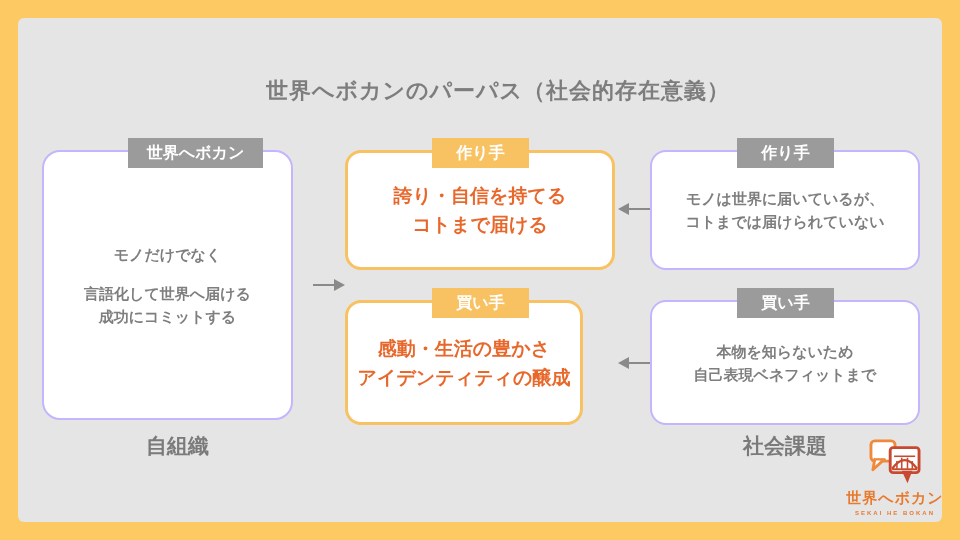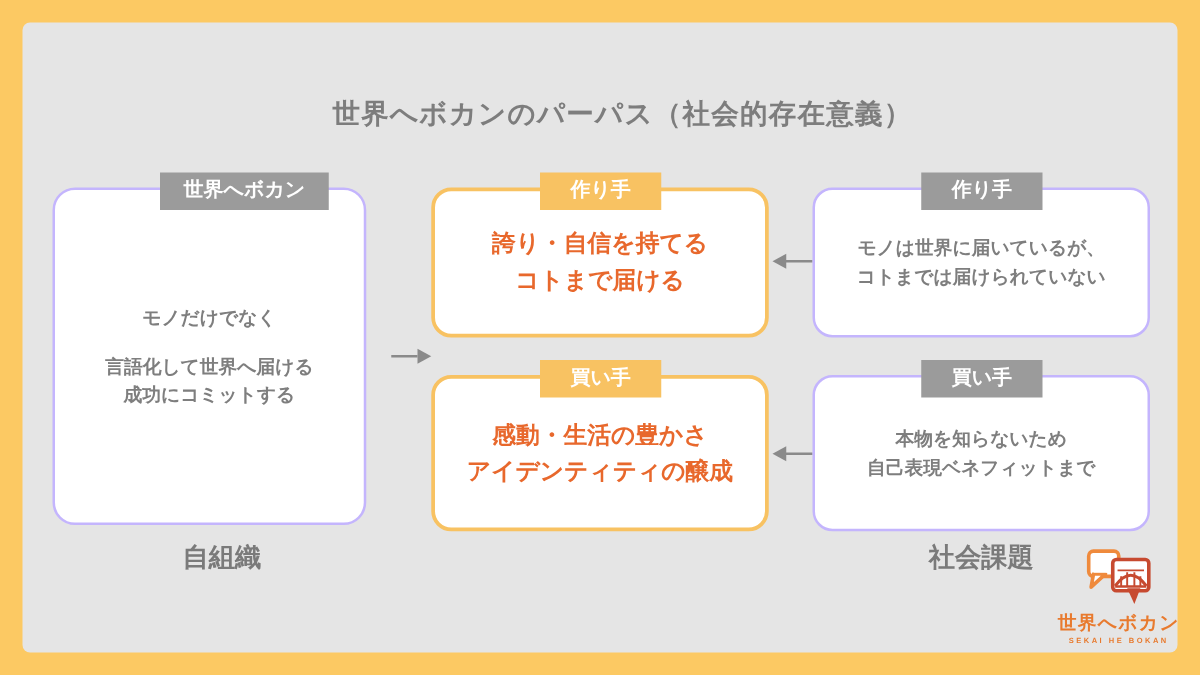--- a/index.html
+++ b/index.html
@@ -93,21 +93,21 @@
     <div class="box orange" style="left:327px;top:132px;width:270px;height:120px;">
       <div class="center-col">
         <div class="body-orange">
           <div>誇り・自信を持てる</div>
           <div>コトまで届ける</div>
         </div>
       </div>
     </div>
 
     <div class="tab orange" style="left:414px;top:270px;width:97px;">買い手</div>
-    <div class="box orange" style="left:327px;top:282px;width:270px;height:125px;">
+    <div class="box orange" style="left:327px;top:282px;width:238px;height:125px;">
       <div class="center-col">
         <div class="body-orange">
           <div>感動・生活の豊かさ</div>
           <div>アイデンティティの醸成</div>
         </div>
       </div>
     </div>
 
     <div class="arrow-line" style="left:610px;top:190px;width:22px;"></div>
     <div class="arrow-head-left" style="left:600px;top:185px;"></div>

